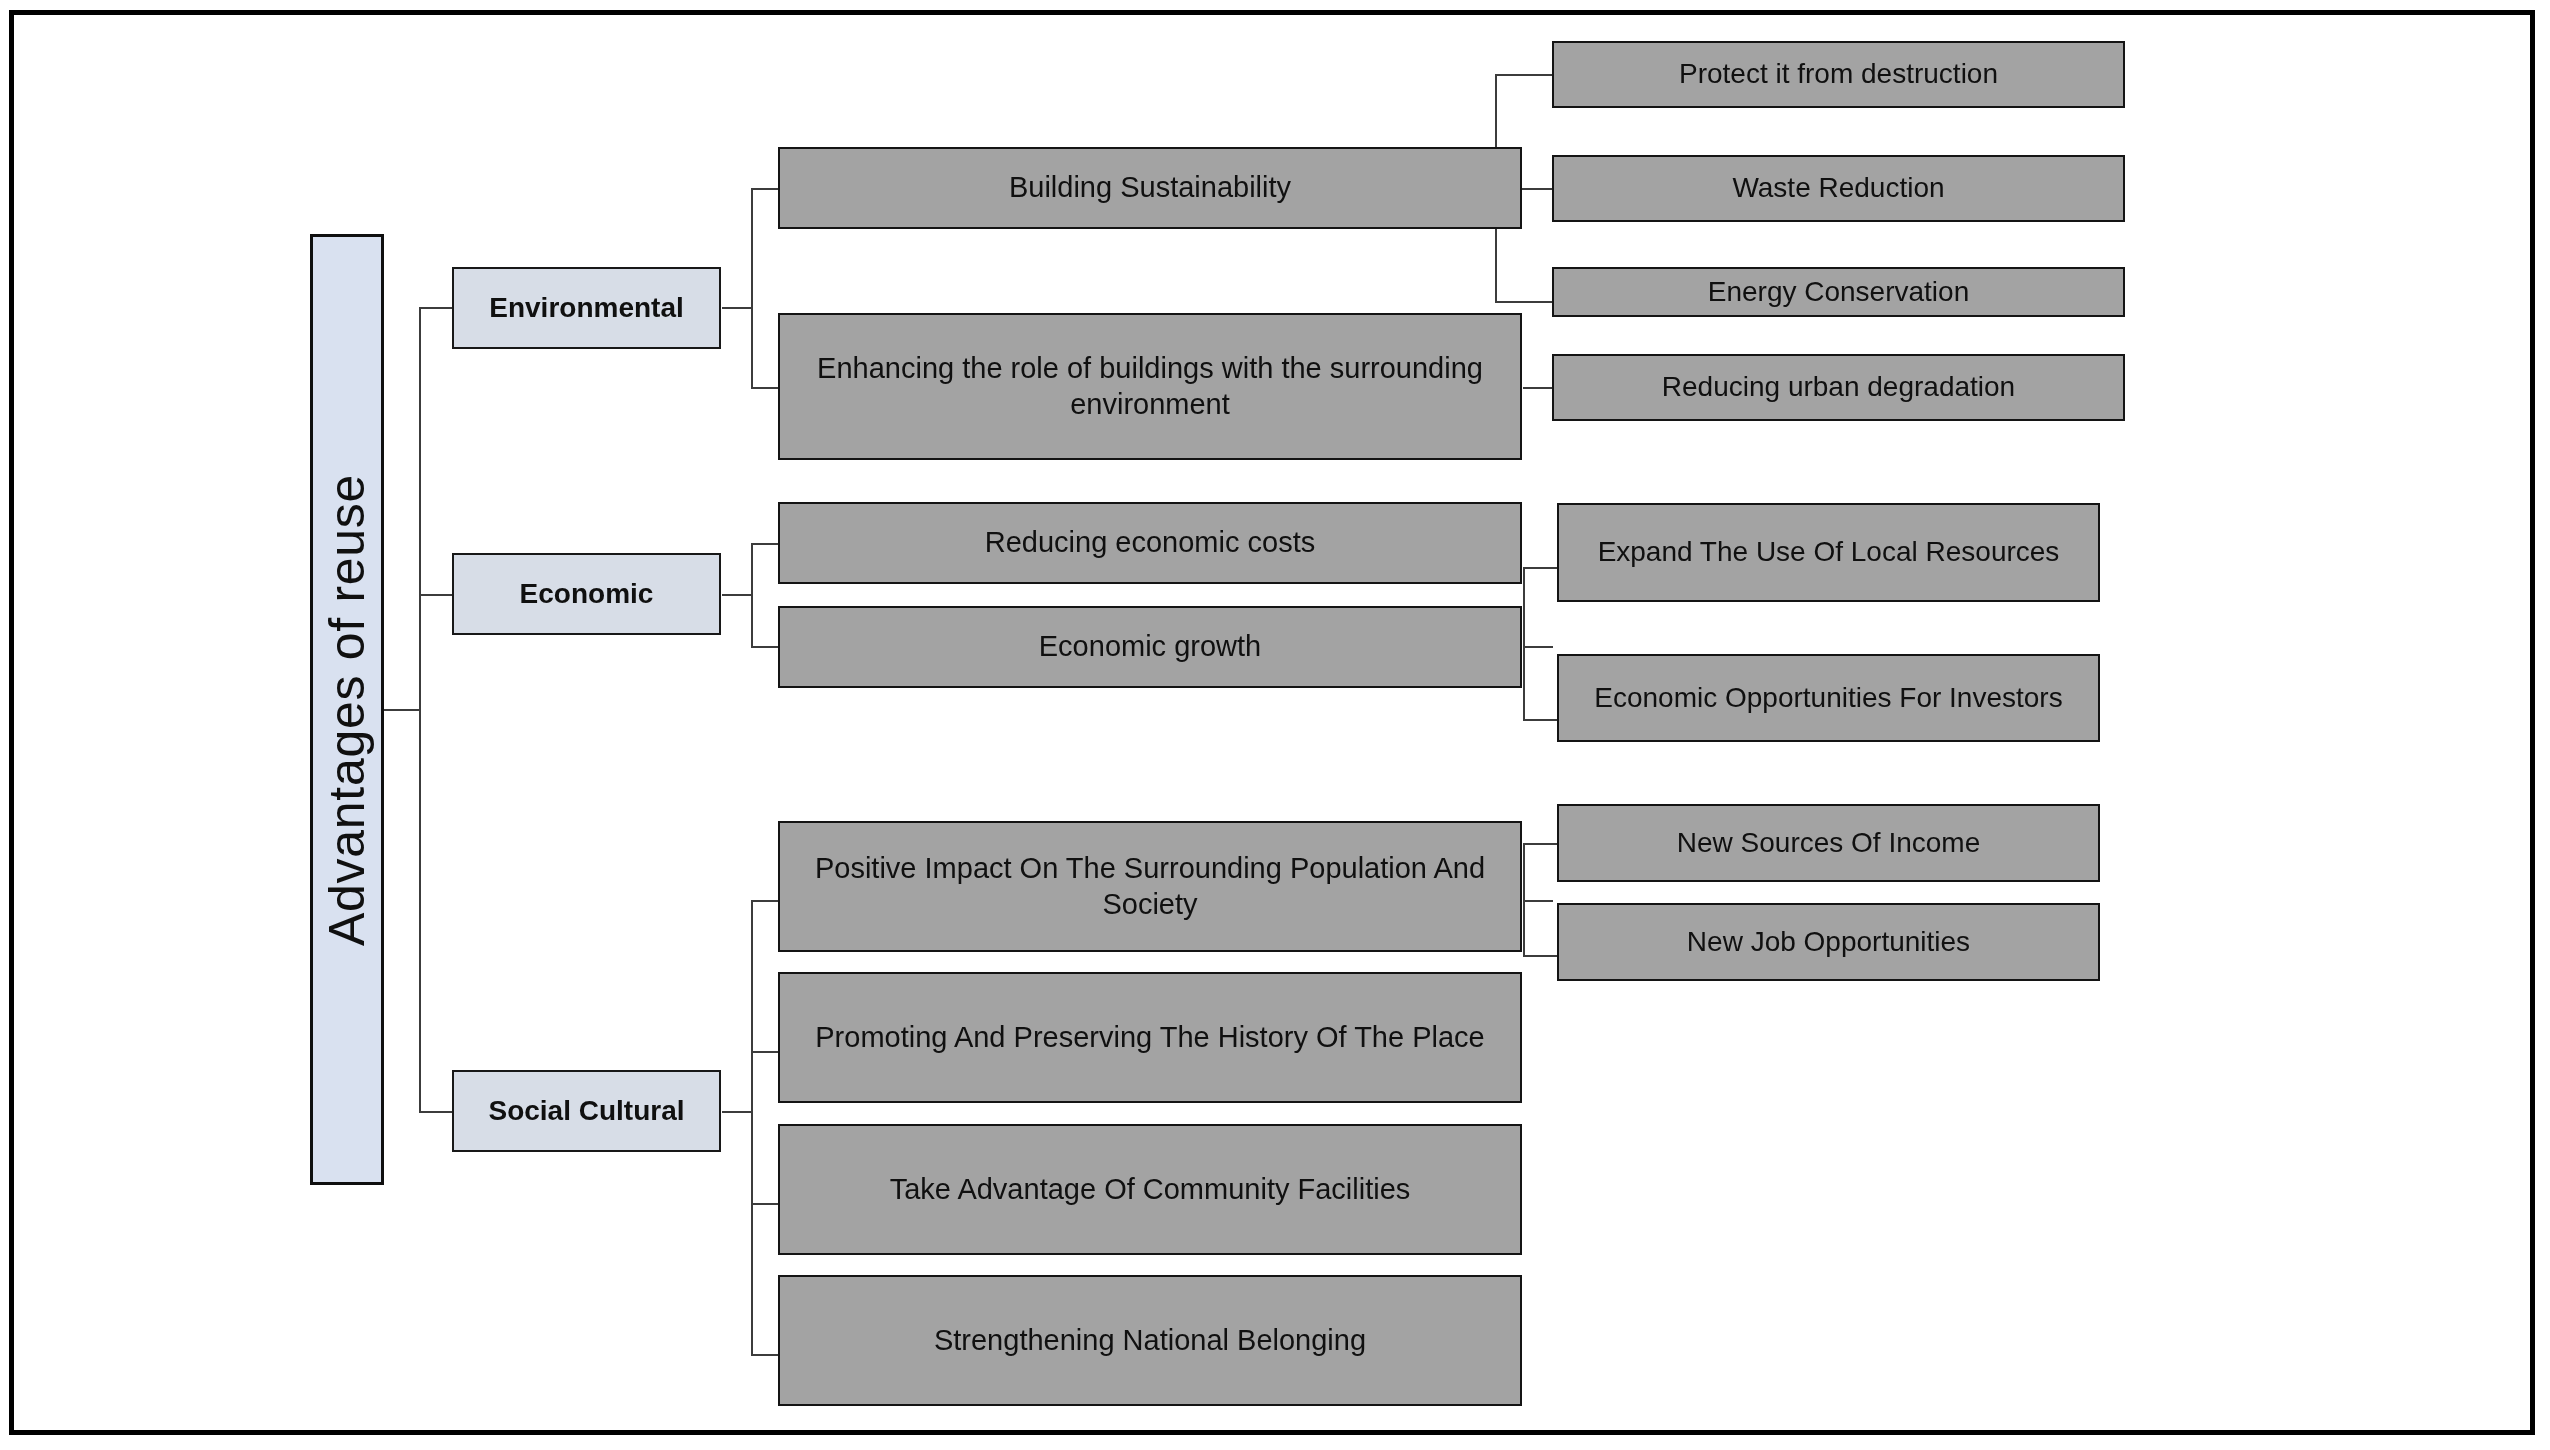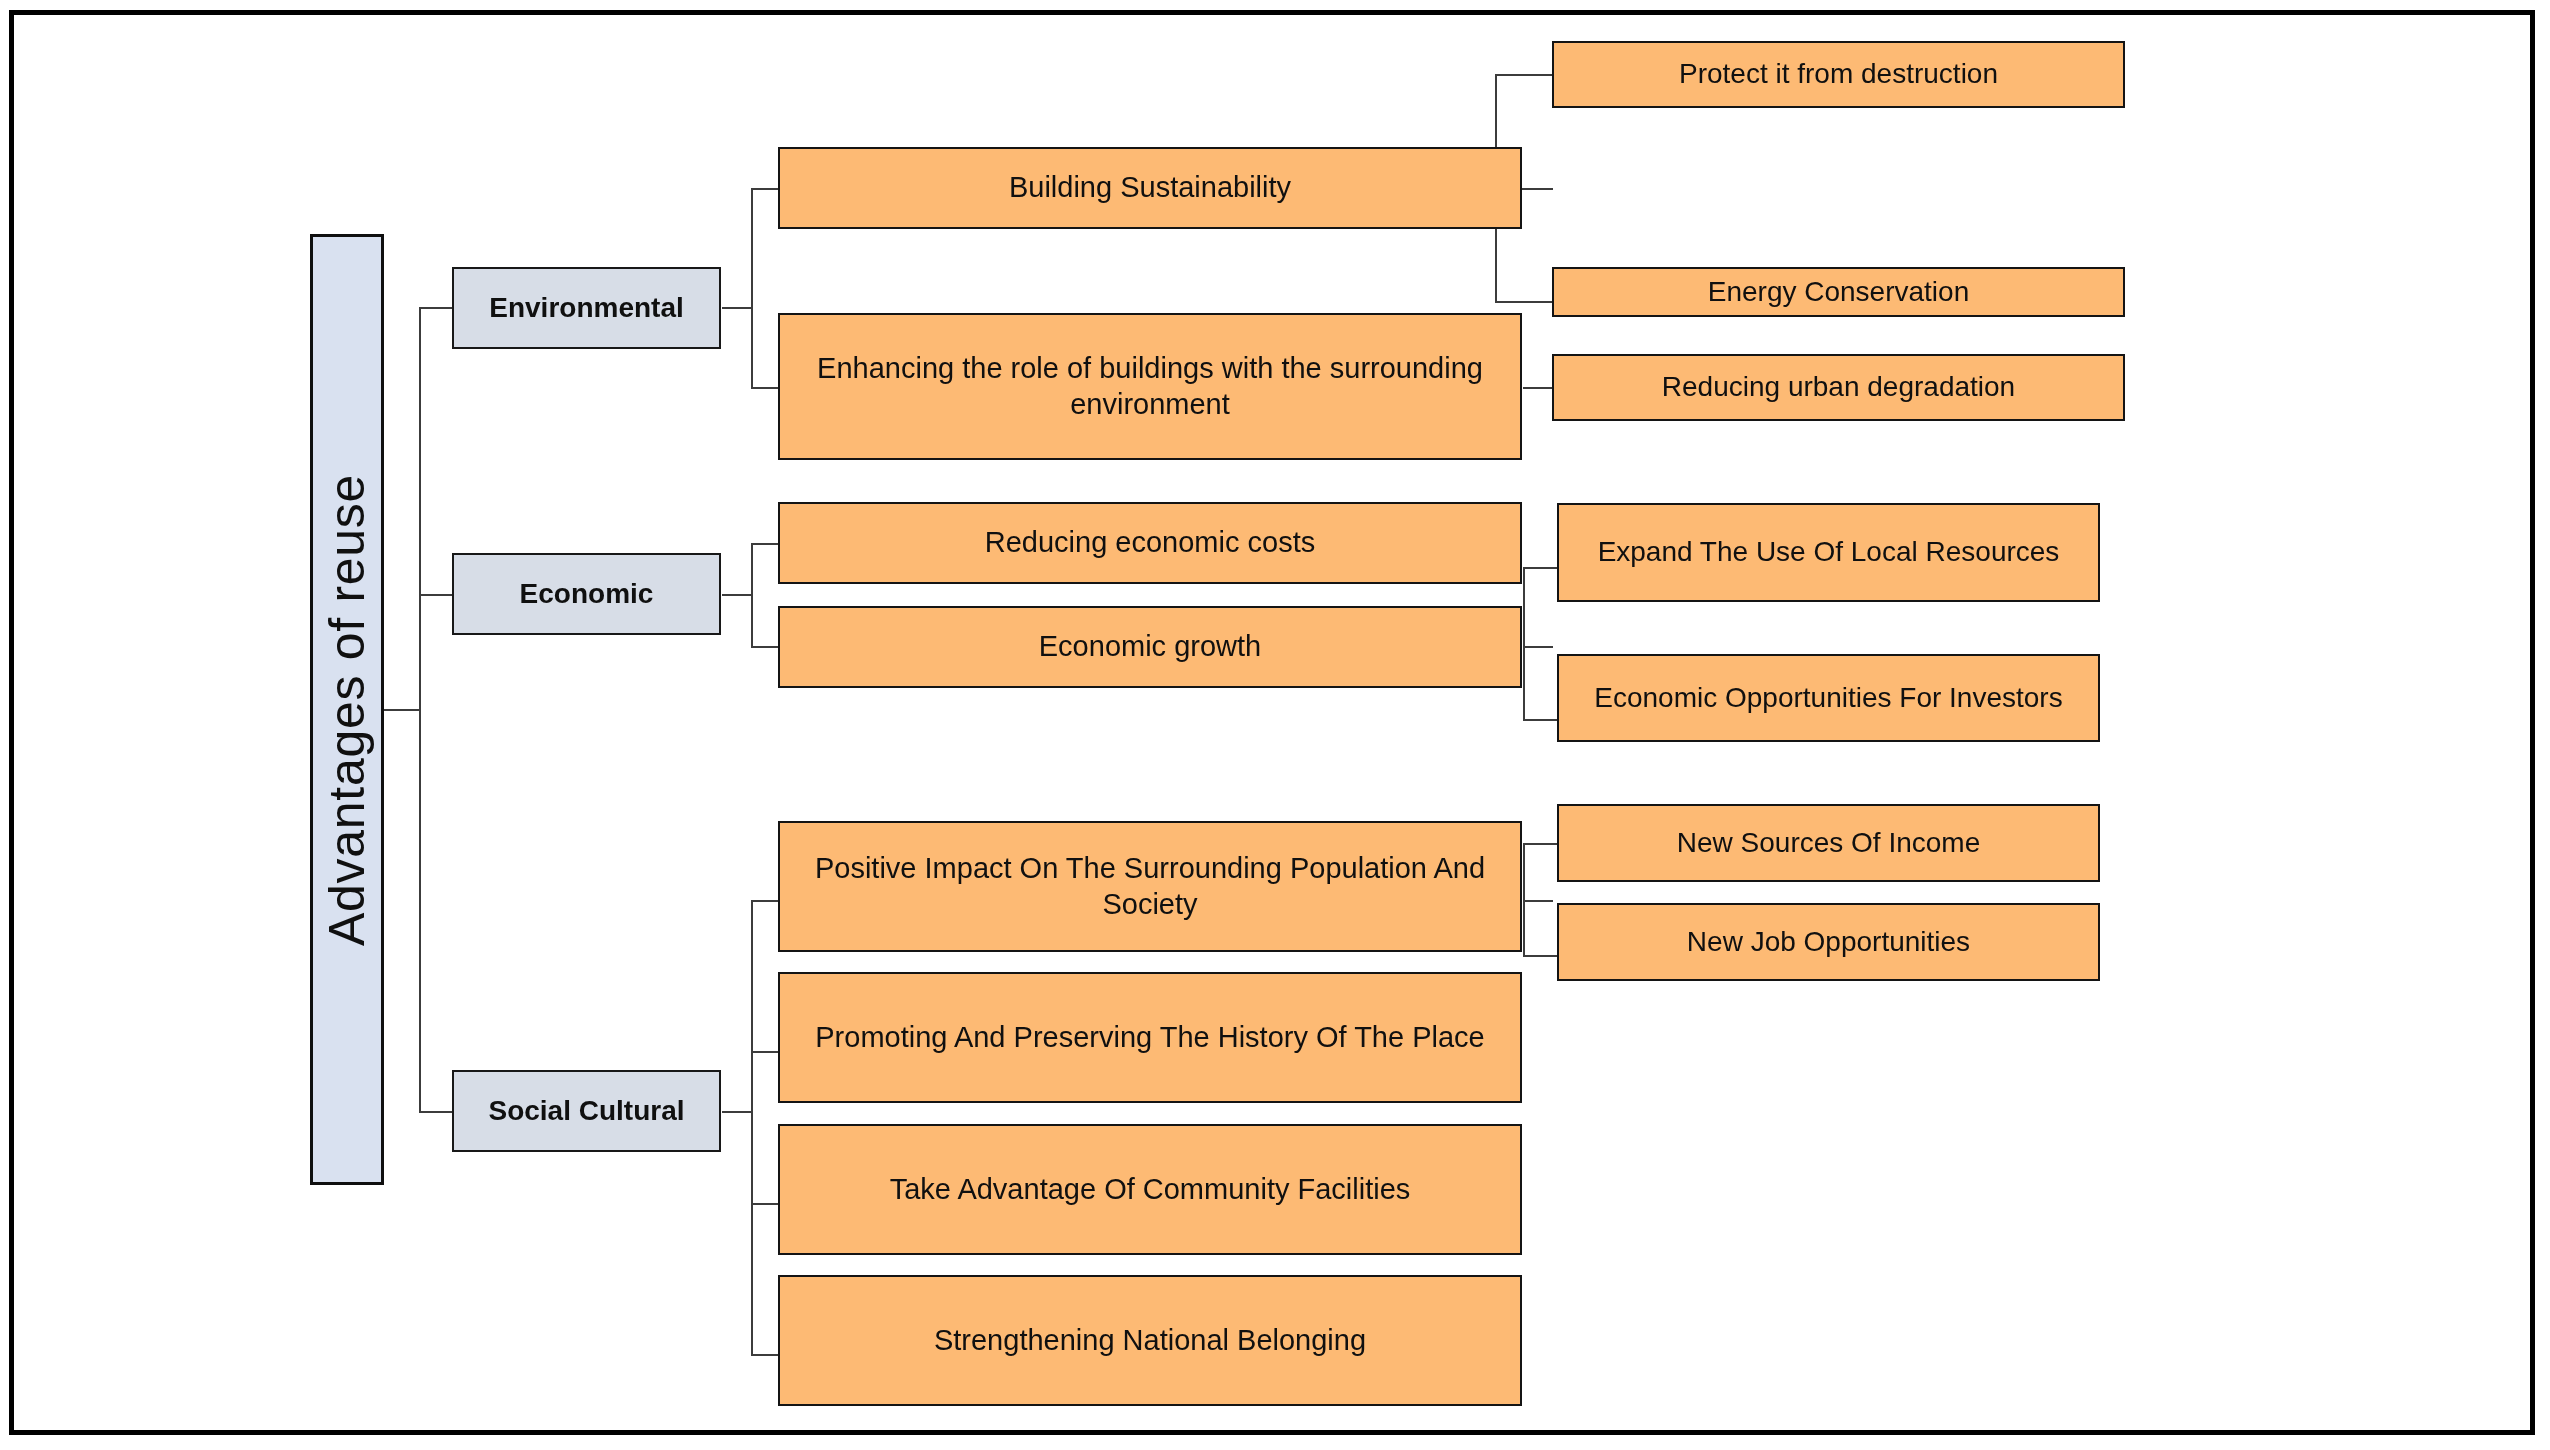--- a/index.html
+++ b/index.html
@@ -14,21 +14,21 @@
     position:absolute;
     left:8.5px;top:10px;
     width:2526px;height:1425px;
     border:5px solid #000000;
     box-sizing:border-box;
   }
   .node{
     position:absolute;
     box-sizing:border-box;
     border:2.1px solid #141414;
-    background:#fdba74;
+    background:#a3a3a3;
     display:flex;
     align-items:center;
     justify-content:center;
     text-align:center;
     color:#101010;
     line-height:1.22;
     padding:4.3px 10px;
   }
   .node.cat{
     background:#d7dde7;
@@ -160,20 +160,23 @@
   </div>
 
   <div class="node f-l2" style="left:778px;top:1275px;width:744px;height:131px;">
     <span class="txt">Strengthening National Belonging</span>
   </div>
 
   <div class="node f-l3" style="left:1552px;top:41px;width:573px;height:67px;">
     <span class="txt">Protect it from destruction</span>
   </div>
 
+  <div class="node f-l3" style="left:1552px;top:155px;width:573px;height:67px;">
+    <span class="txt">Waste Reduction</span>
+  </div>
 
   <div class="node f-l3" style="left:1552px;top:267px;width:573px;height:50px;justify-content:flex-end;">
     <span class="txt">Energy Conservation</span>
   </div>
 
   <div class="node f-l3" style="left:1552px;top:354px;width:573px;height:67px;">
     <span class="txt">Reducing urban degradation</span>
   </div>
 
   <div class="node f-l3" style="left:1557px;top:503px;width:543px;height:99px;padding:4.3px 1.4px;">

